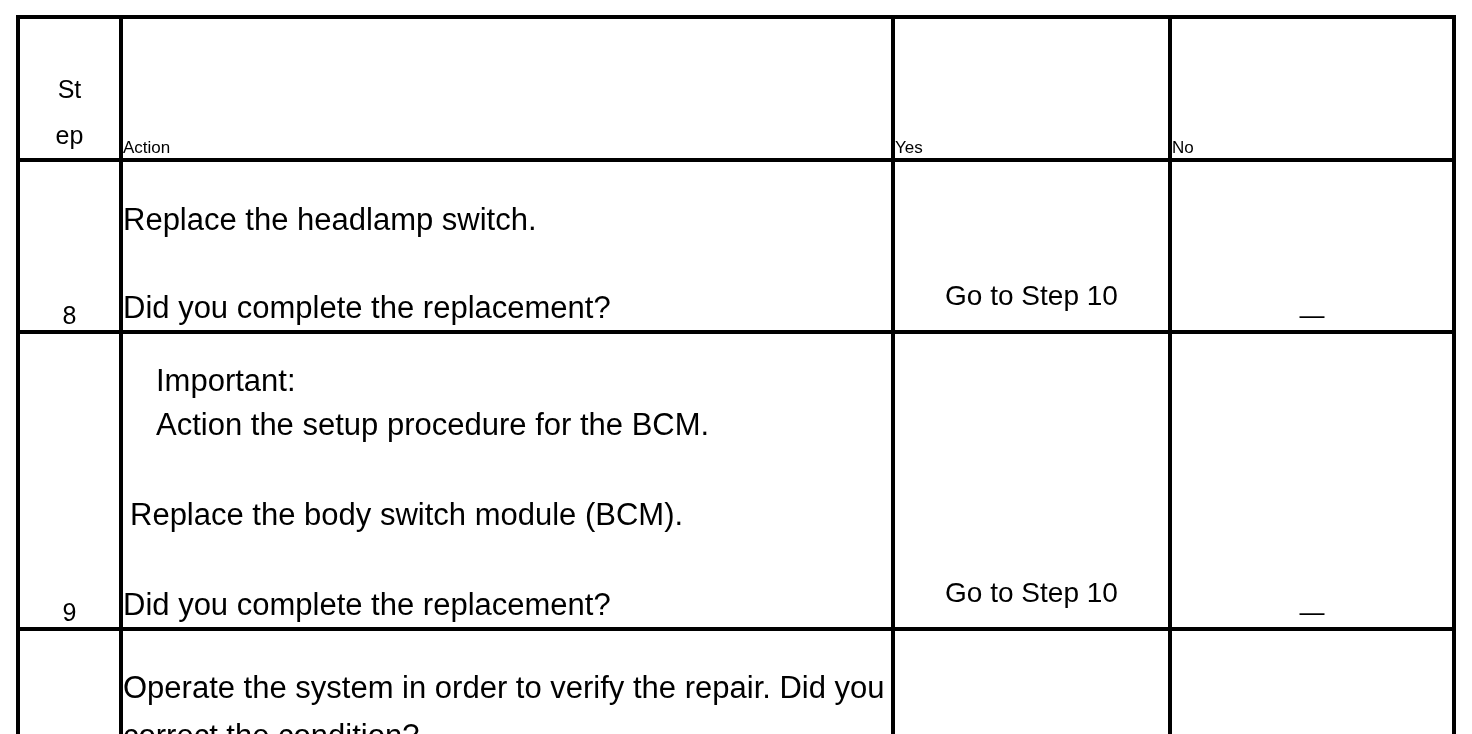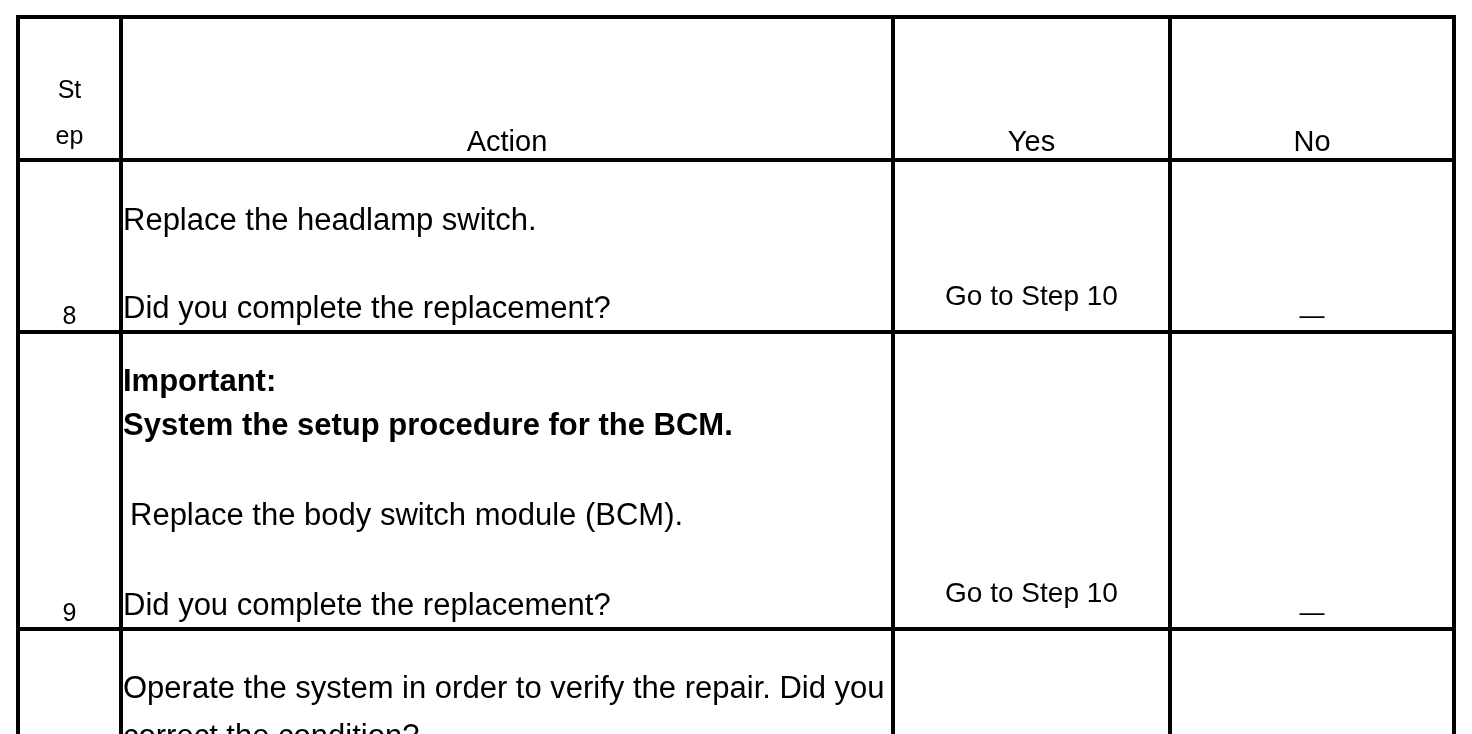--- a/index.html
+++ b/index.html
@@ -55,22 +55,22 @@
     text-align: center;
     font-size: 25px;
     font-weight: bold;
     line-height: 46px;
     padding-bottom: 10px;
     word-break: break-all;
   }
   .hdr-step .ln { display: block; }
 
   .hdr-cell {
-    text-align: center;
-    font-size: 29px;
+    text-align: left;
+    font-size: 17px;
     font-weight: bold;
     padding-bottom: 14px;
   }
 
   
   .cell-step {
     text-align: center;
     font-size: 25px;
     vertical-align: middle;
   }
@@ -90,21 +90,21 @@
 
   
   .row-8  td { height: 150px; }
   .row-9  td { height: 275px; }
   .row-10 td { height: 113px; }
 
   .row-8 .cell-action  { padding-top: 12px; }
   .row-9 .cell-action  { padding-top: 18px; }
   .row-10 .cell-action { padding-top: 16px; line-height: 48px; }
 
-  .bold-line { font-weight: bold; display: block; }
+  .bold-line { font-weight: normal; display: block; margin-left: 33px; }
   .plain-line { display: block; }
   .gap-sm { display: block; height: 44px; }
   .gap-md { display: block; height: 46px; }
   .indent { padding-left: 7px; }
   .dash { font-size: 25px; letter-spacing: 0; }
 </style>
 </head>
 <body>
 
 <div id="page">
@@ -139,21 +139,21 @@
           <span class="plain-line">Did you complete the replacement?</span>
         </td>
         <td class="cell-yes v-bottom">Go to Step 10</td>
         <td class="cell-no cell-mid dash">—</td>
       </tr>
 
       <tr class="row-9">
         <td class="cell-step">9</td>
         <td class="cell-action">
           <span class="bold-line">Important:</span>
-          <span class="bold-line">System the setup procedure for the BCM.</span>
+          <span class="bold-line">Action the setup procedure for the BCM.</span>
           <span class="gap-md"></span>
           <span class="plain-line indent">Replace the body switch module (BCM).</span>
           <span class="gap-md"></span>
           <span class="plain-line">Did you complete the replacement?</span>
         </td>
         <td class="cell-yes v-bottom">Go to Step 10</td>
         <td class="cell-no cell-mid dash">—</td>
       </tr>
 
       <tr class="row-10">

